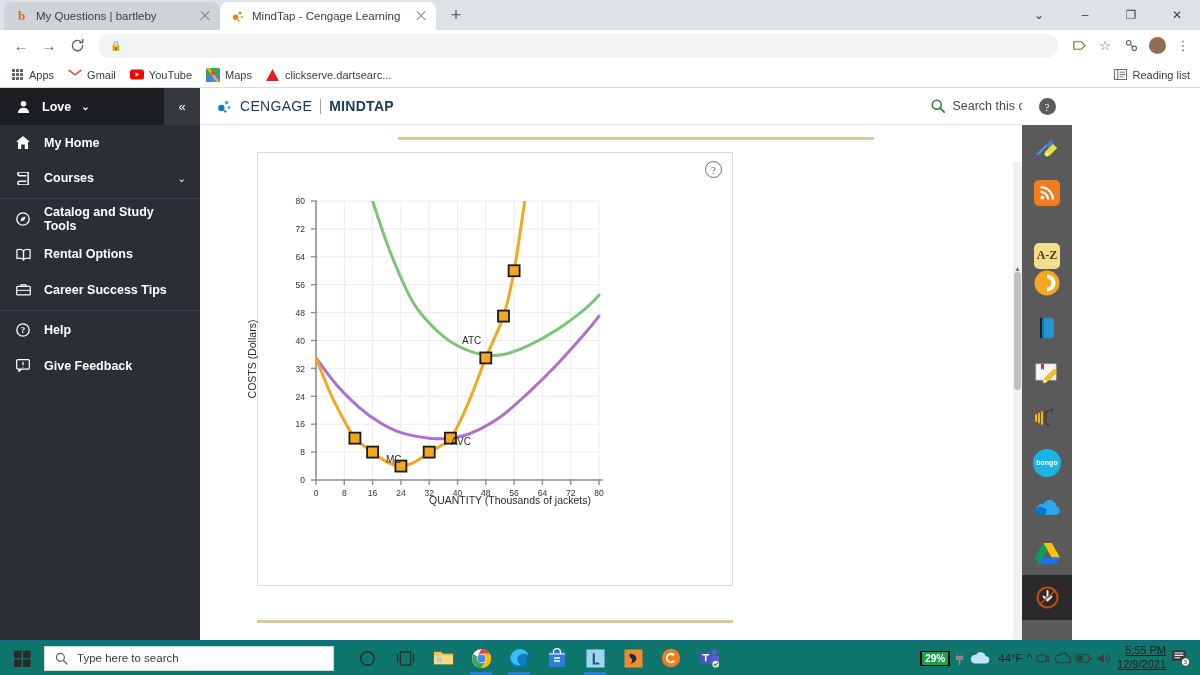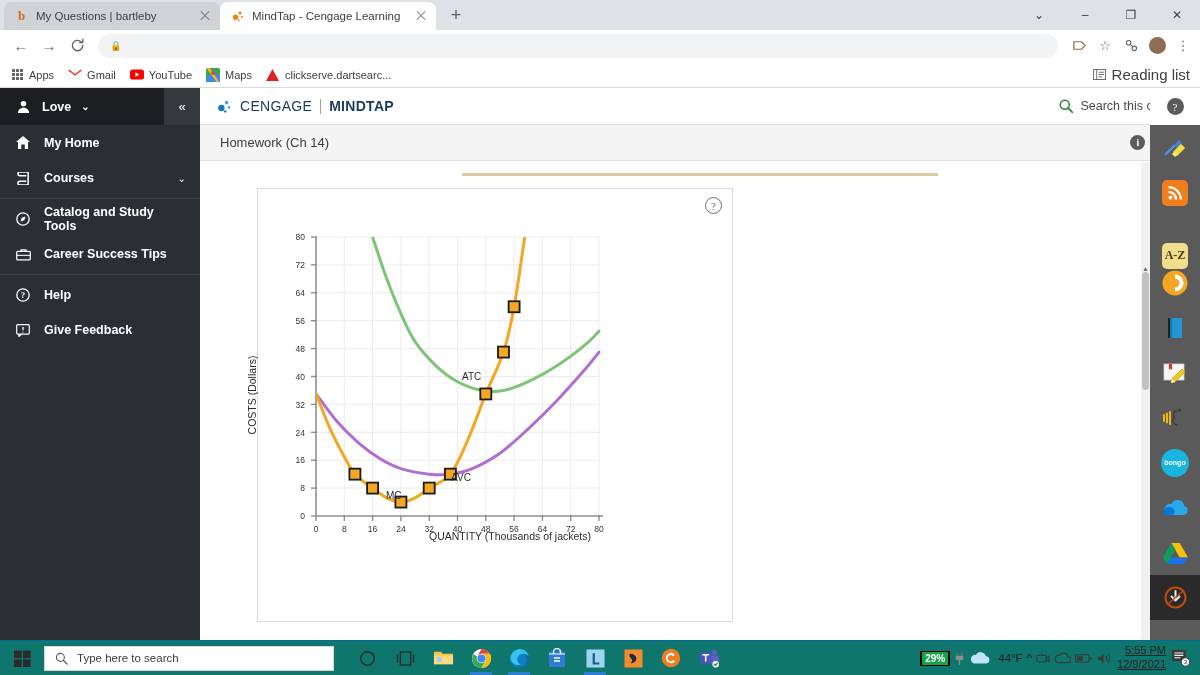--- a/index.html
+++ b/index.html
@@ -69,24 +69,24 @@
 
   .bookmarks {
     height: 26px; background: #fff; border-bottom: 1px solid #dadce0;
     display: flex; align-items: center; gap: 14px; padding: 0 10px;
     font-size: 11px; color: #3c4043;
   }
   .bm { display: flex; align-items: center; gap: 5px; white-space: nowrap; }
   .bm-ico { width: 14px; height: 14px; display: flex; align-items: center; justify-content: center; font-size: 11px; }
   .grid-ico { display: grid; grid-template-columns: repeat(3, 3px); grid-template-rows: repeat(3, 3px); gap: 1px; }
   .grid-ico i { display:block; width:3px; height:3px; background:#5f6368; border-radius:.5px; }
-  .bm-right { margin-left: auto; display: flex; align-items: center; gap: 5px; font-size: 15px; color:#3c4043;text-align:center; }
+  .bm-right { margin-left: auto; display: flex; align-items: center; gap: 5px; font-size: 11px; color:#3c4043;text-align:center; }
 
   
-  .page { position: relative; width: 1200px; height: 587px; background: #fca5a5; display: flex; }
+  .page { position: relative; width: 1072px; height: 587px; background: #fca5a5; display: flex; }
 
   
   .leftnav { width: 200px; background: #2b2e33; color: #fff; flex: 0 0 200px; position: relative; }
   .ln-user {
     height: 37px; background: #1c1e22; display: flex; align-items: center;
     gap: 10px; padding: 0 14px; font-size: 12.5px; font-weight: bold;
   }
   .ln-collapse {
     position: absolute; right: 0; top: 0; width: 36px; height: 37px;
     background: #35383d; color: #fff; display: flex; align-items: center; justify-content: center;
@@ -373,20 +373,29 @@
           <svg width="14" height="14" viewBox="0 0 14 14">
               <circle cx="7" cy="7" r="6.2" fill="none" stroke="#fff" stroke-width="1.3"></circle>
               <path d="M9.6 4.4L5.8 5.8 4.4 9.6 8.2 8.2z" fill="#fff"></path>
             </svg>
         </span>
         <span>Catalog and Study Tools</span>
       </div>
       <div class="ln-item">
         <span class="ln-ico">
           <svg width="15" height="13" viewBox="0 0 16 13">
+              <path d="M8 2.5C6 .8 3.5.8 1 1.4v9.4c2.5-.6 5-.6 7 1.1V2.5z" fill="none" stroke="#fff" stroke-width="1.3"></path>
+              <path d="M8 2.5C10 .8 12.5.8 15 1.4v9.4c-2.5-.6-5-.6-7 1.1V2.5z" fill="none" stroke="#fff" stroke-width="1.3"></path>
+            </svg>
+        </span>
+        <span>Rental Options</span>
+      </div>
+      <div class="ln-item">
+        <span class="ln-ico">
+          <svg width="15" height="13" viewBox="0 0 16 13">
               <rect x="0.8" y="3.2" width="14.4" height="9" rx="1" fill="none" stroke="#fff" stroke-width="1.3"></rect>
               <path d="M5.4 3.2V1.6h5.2v1.6" fill="none" stroke="#fff" stroke-width="1.3"></path>
               <path d="M0.8 7.4h14.4" stroke="#fff" stroke-width="1.1"></path>
             </svg>
         </span>
         <span>Career Success Tips</span>
       </div>
       <div class="ln-sep"></div>
       <div class="ln-item">
         <span class="ln-ico">
@@ -429,27 +438,20 @@
               <svg width="14" height="14" viewBox="0 0 14 14">
                   <circle cx="5.8" cy="5.8" r="4.5" fill="none" stroke="#2e7d32" stroke-width="1.5"></circle>
                   <path d="M9.2 9.2l4 4" stroke="#2e7d32" stroke-width="1.7" stroke-linecap="round"></path>
                 </svg>
             </span>
             <span>Search this course</span>
           </div>
         </div>
       </div>
 
-      <div class="hw-bar">
-        <span>Homework (Ch 14)</span>
-        <div class="hw-bar-right">
-          <span class="hw-info">i</span>
-          <span class="hw-close">✕</span>
-        </div>
-      </div>
 
       <div class="content-area">
         <div class="topline"></div>
 
         <div class="card">
           <div class="card-help">?</div>
 
           <div class="chart-wrap">
             <div class="axis-ylabel">COSTS (Dollars)</div>
             <svg id="chart-svg" width="476" height="310" viewBox="0 0 476 310">

